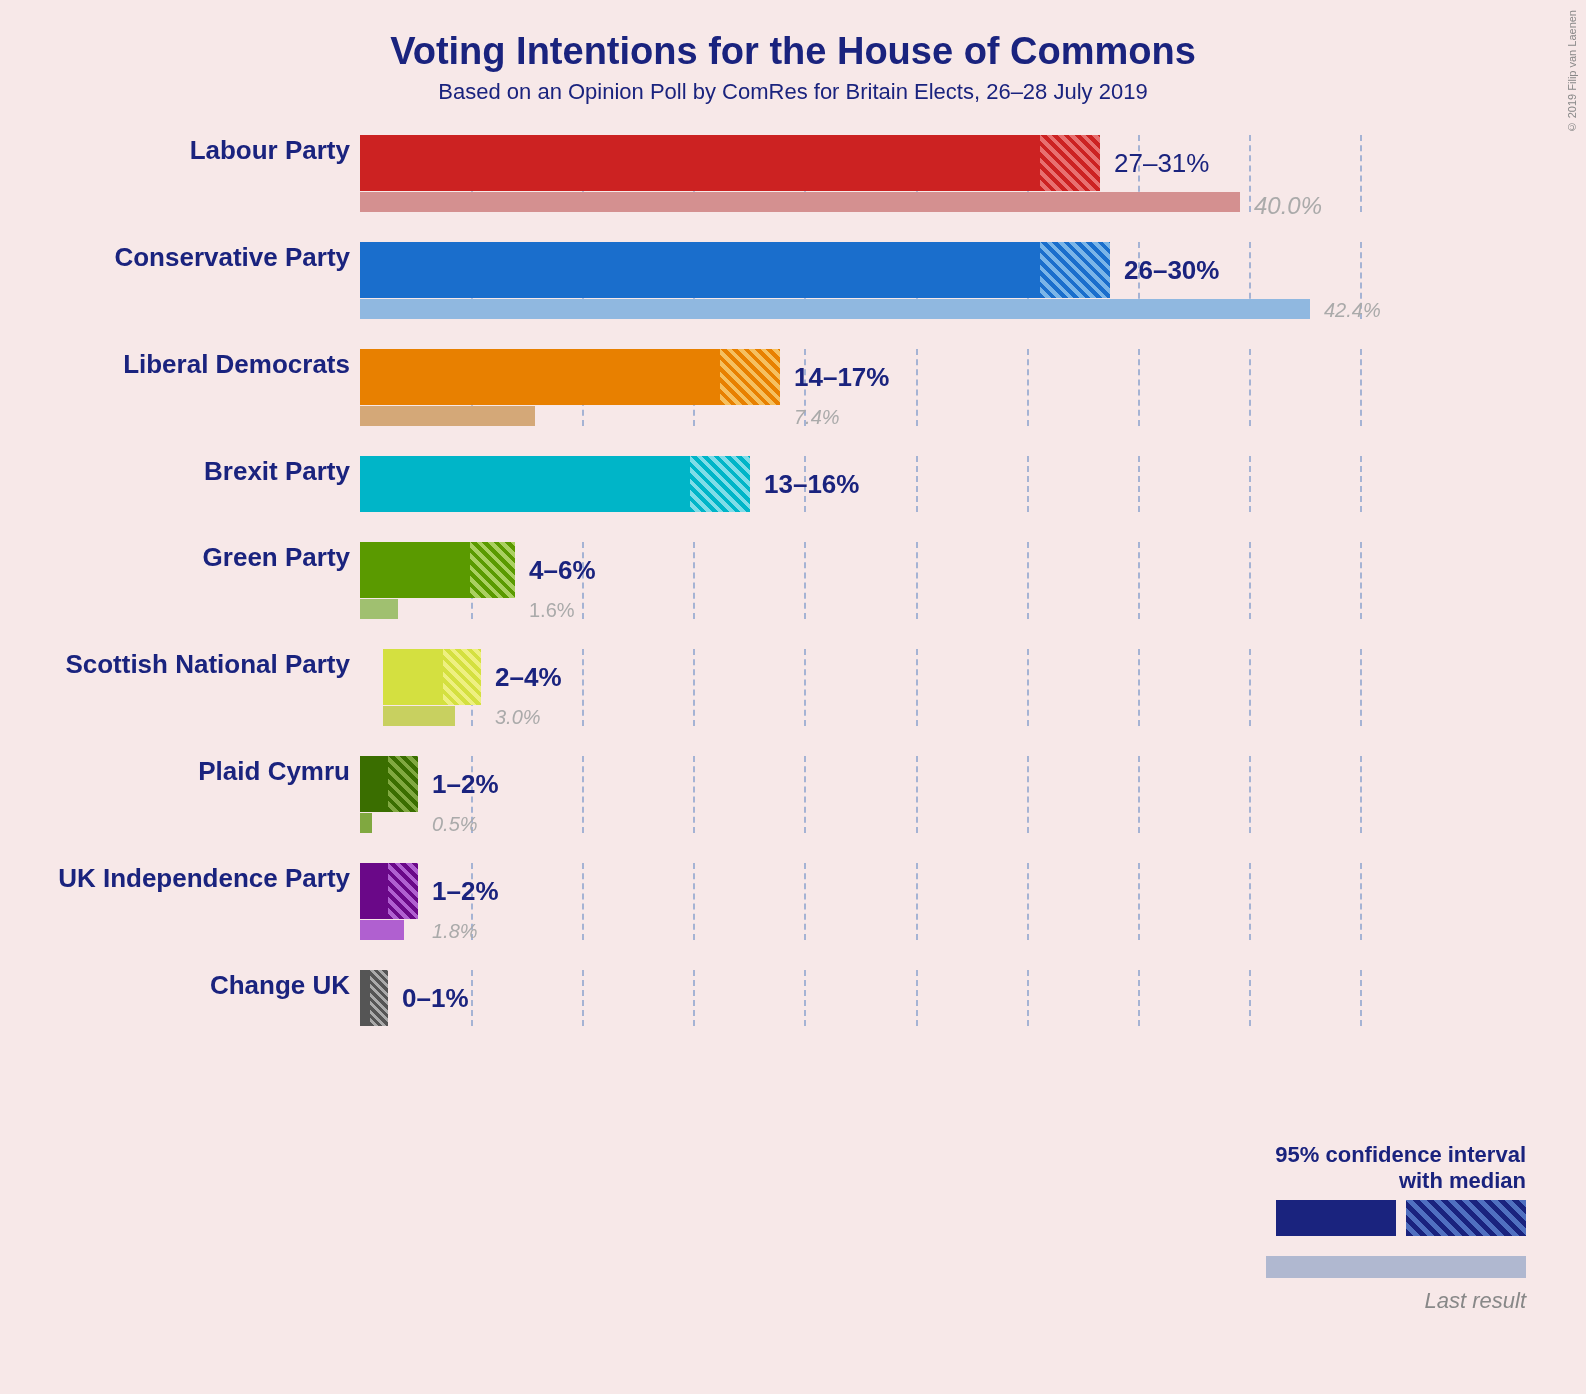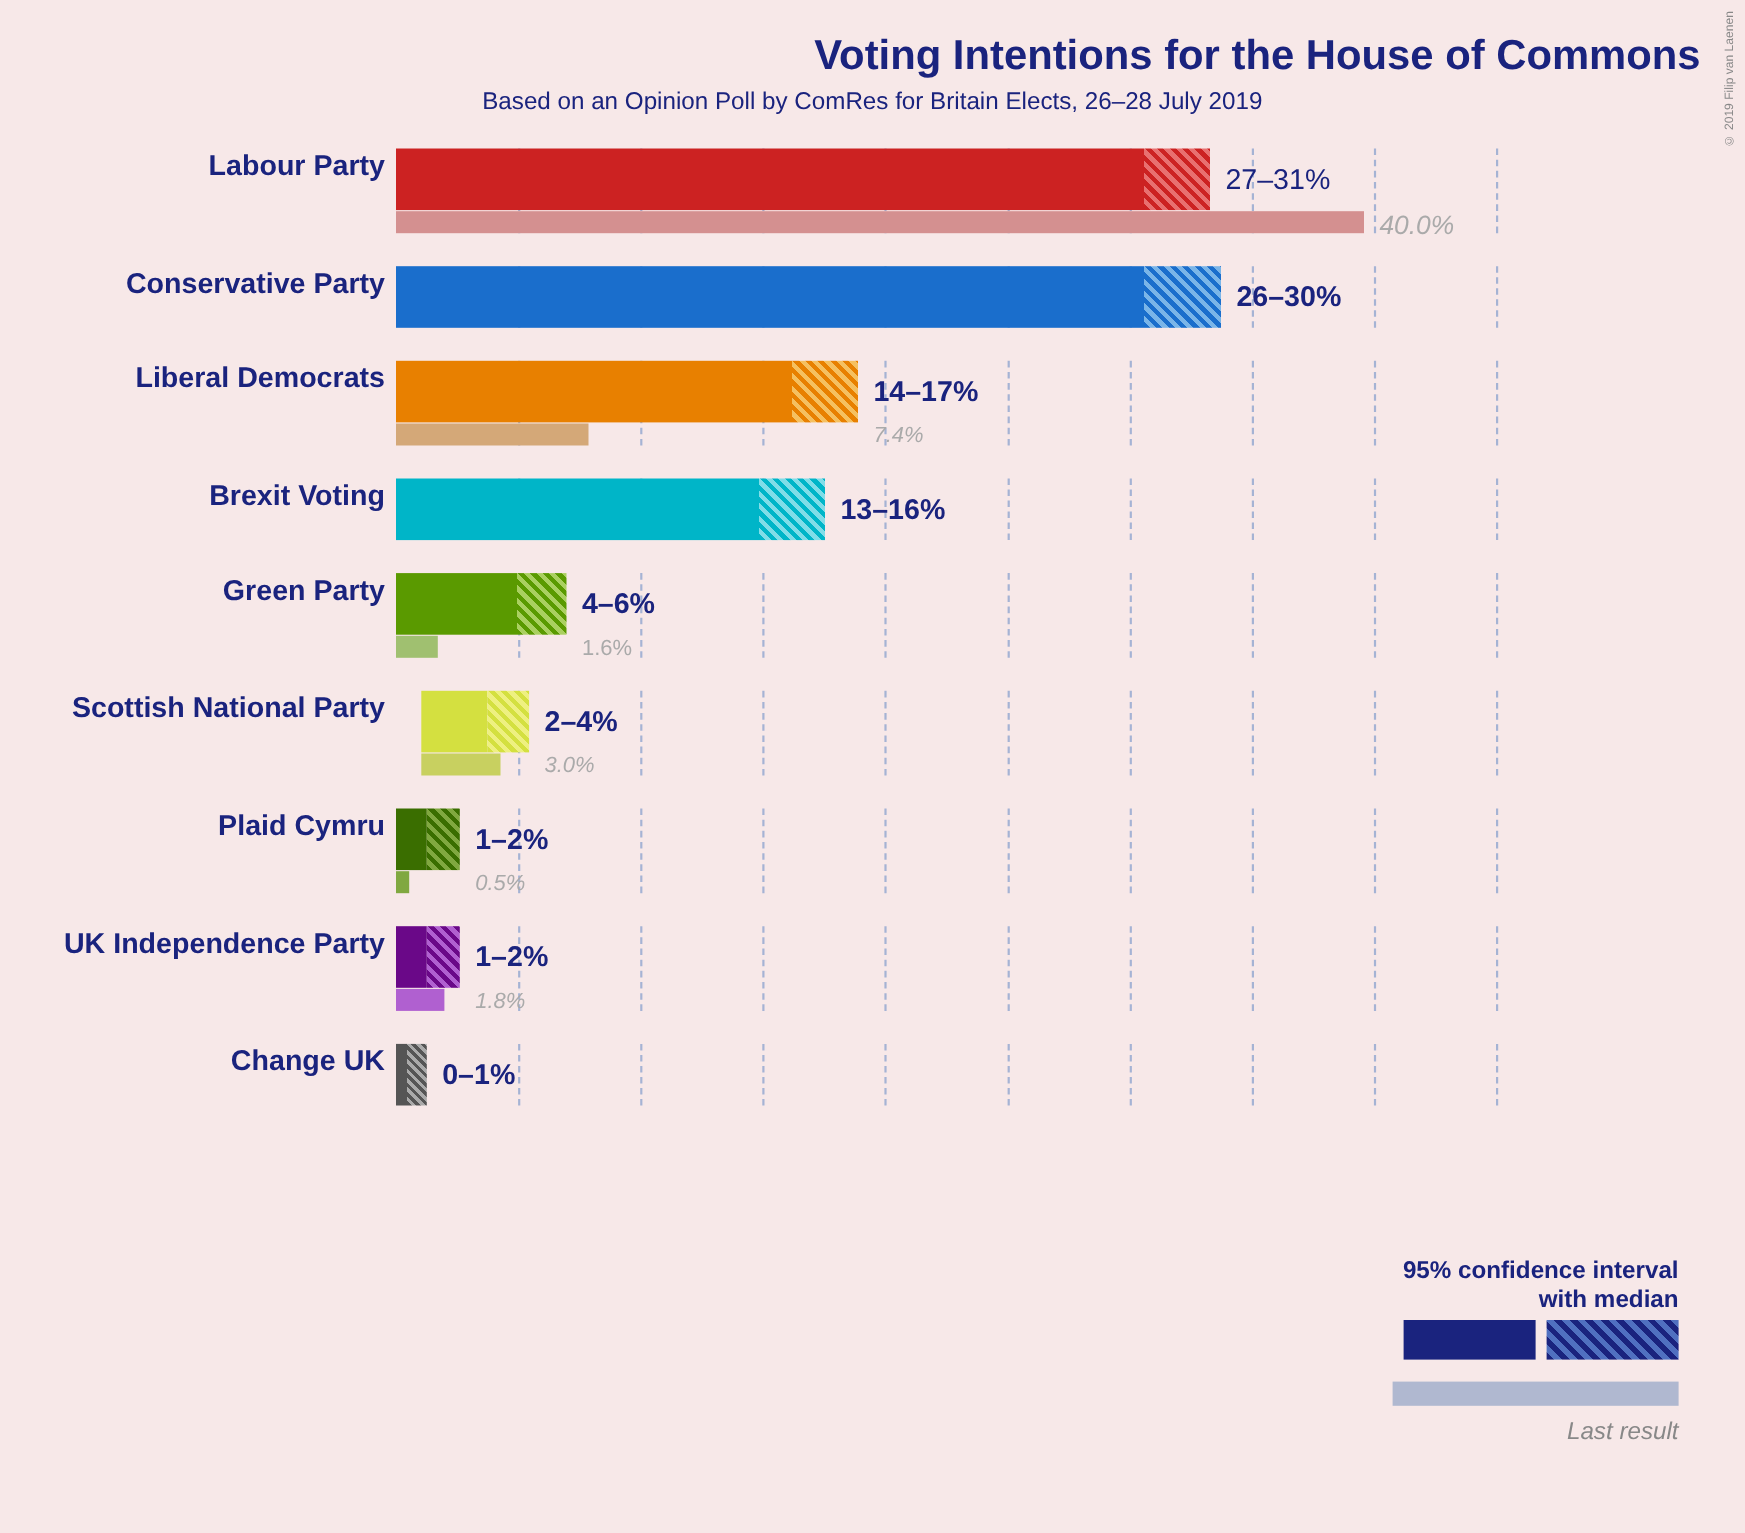--- a/index.html
+++ b/index.html
@@ -12,21 +12,21 @@
       overflow: hidden;
     }
     .chart-container {
       width: 1586px;
       min-height: 1394px;
       background: #f7e8e8;
       padding: 20px 40px 40px 40px;
       position: relative;
     }
     .title {
-      text-align: right;
+      text-align: center;
       font-size: 38px;
       font-weight: bold;
       color: #1a237e;
       margin-bottom: 6px;
       margin-top: 10px;
     }
     .subtitle {
       text-align: center;
       font-size: 22px;
       color: #1a237e;
@@ -285,20 +285,21 @@
               <div class="vline" style="left: 666.667px;"></div>
               <div class="vline" style="left: 777.778px;"></div>
               <div class="vline" style="left: 888.889px;"></div>
               <div class="vline" style="left: 1000px;"></div>
             </div>
             <div class="bar-main" style="height: 56px; position: relative; z-index: 2;">
               <div class="bar-solid" style="width: 680px; background: rgb(26, 110, 204); height: 100%;"></div>
               <div class="bar-hatched hatch-blue" style="width: 70px; height: 100%;"></div>
               <div style="position: absolute; left: 764px; top: 50%; transform: translateY(-50%); font-size: 26px; font-weight: bold; color: rgb(26, 35, 126); white-space: nowrap;">26–30%</div>
             </div>
+            <div style="height: 20px; position: relative; z-index: 2;"><div style="width: 950px; height: 100%; background: rgb(144, 184, 224); display: inline-block;"></div><div style="position: absolute; left: 964px; top: 0px; font-size: 20px; font-style: italic; color: rgb(170, 170, 170); white-space: nowrap;">42.4%</div></div>
           </div>
         </div>
       </div>
       <div class="row-group" style="position: relative; margin-bottom: 22px;">
         <div class="bar-row">
           <div class="party-label">Liberal Democrats</div>
           <div class="bars-wrapper" style="position: relative;">
             <div class="vlines-container">
               <div class="vline" style="left: 111.111px;"></div>
               <div class="vline" style="left: 222.222px;"></div>
@@ -314,21 +315,21 @@
               <div class="bar-solid" style="width: 360px; background: rgb(232, 128, 0); height: 100%;"></div>
               <div class="bar-hatched hatch-orange" style="width: 60px; height: 100%;"></div>
               <div style="position: absolute; left: 434px; top: 50%; transform: translateY(-50%); font-size: 26px; font-weight: bold; color: rgb(26, 35, 126); white-space: nowrap;">14–17%</div>
             </div>
             <div style="height: 20px; position: relative; z-index: 2;"><div style="width: 175px; height: 100%; background: rgb(212, 168, 120); display: inline-block;"></div><div style="position: absolute; left: 434px; top: 0px; font-size: 20px; font-style: italic; color: rgb(170, 170, 170); white-space: nowrap;">7.4%</div></div>
           </div>
         </div>
       </div>
       <div class="row-group" style="position: relative; margin-bottom: 22px;">
         <div class="bar-row">
-          <div class="party-label">Brexit Voting</div>
+          <div class="party-label">Brexit Party</div>
           <div class="bars-wrapper" style="position: relative;">
             <div class="vlines-container">
               <div class="vline" style="left: 111.111px;"></div>
               <div class="vline" style="left: 222.222px;"></div>
               <div class="vline" style="left: 333.333px;"></div>
               <div class="vline" style="left: 444.444px;"></div>
               <div class="vline" style="left: 555.556px;"></div>
               <div class="vline" style="left: 666.667px;"></div>
               <div class="vline" style="left: 777.778px;"></div>
               <div class="vline" style="left: 888.889px;"></div>

